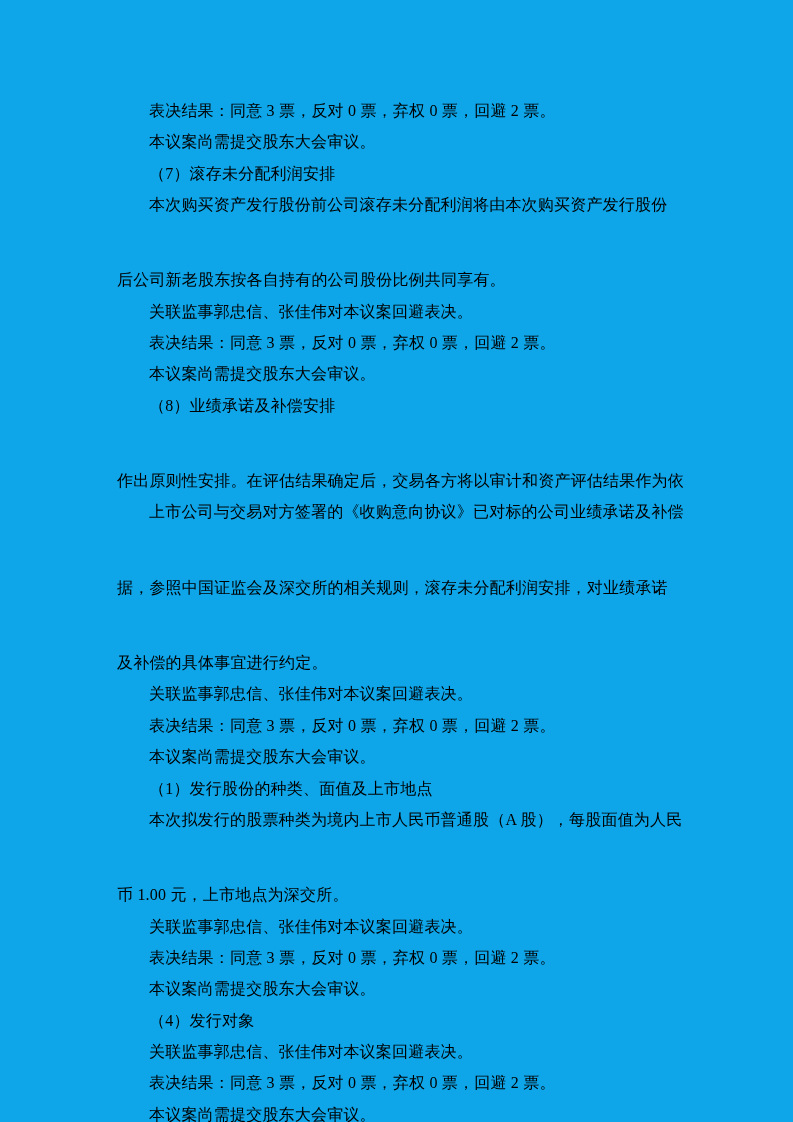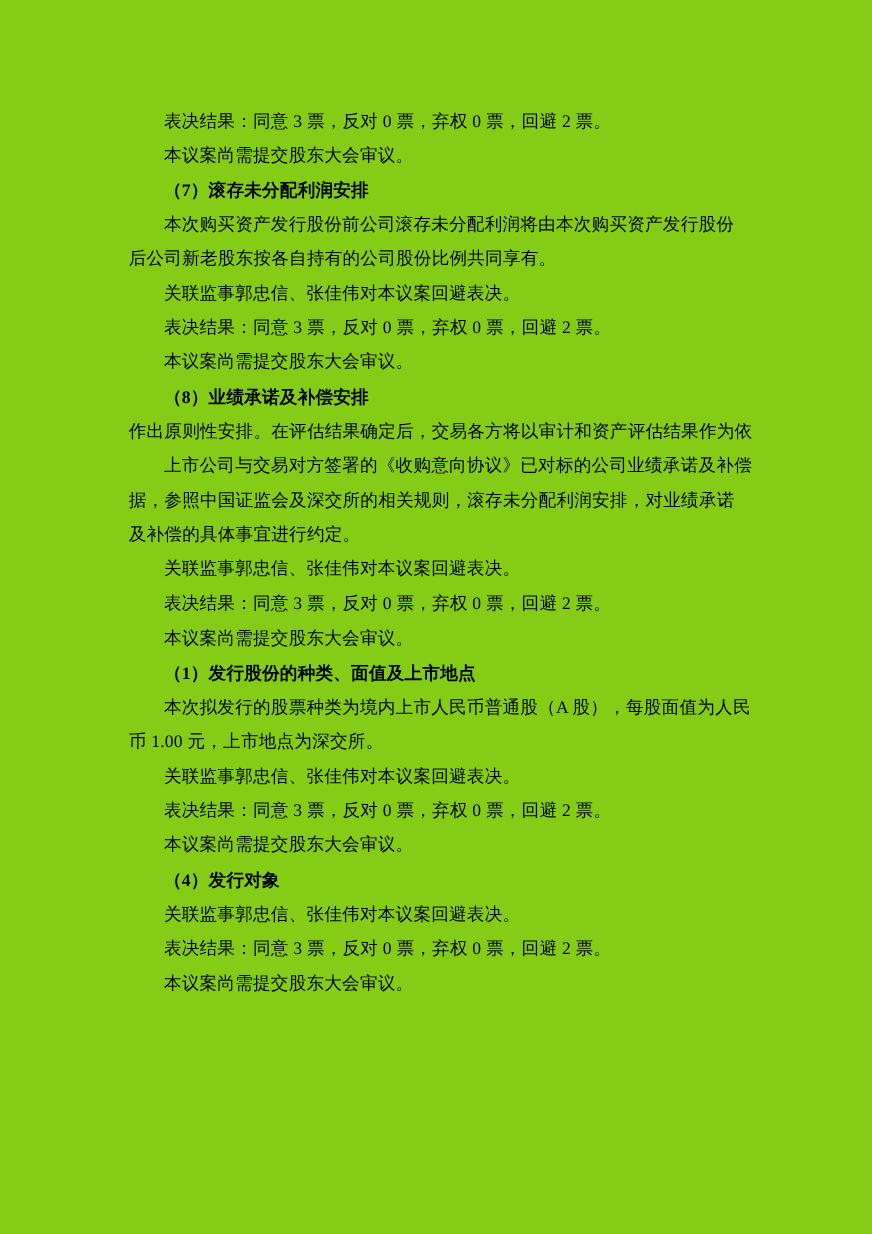--- a/index.html
+++ b/index.html
@@ -4,21 +4,21 @@
 <style>
   html, body {
     margin: 0;
     padding: 0;
     background: #ffffff;
   }
   .page {
     position: relative;
     width: 793px;
     height: 1122px;
-    background: #84cc16;
+    background: #0ea5e9;
     overflow: hidden;
   }
   .content {
     position: absolute;
     left: 117px;
     top: 95px;
     width: 562px;
     font-family: "Liberation Serif", "DejaVu Serif", serif;
     font-size: 16px;
     line-height: 31.35px;
@@ -27,24 +27,25 @@
   }
   .line {
     white-space: nowrap;
     letter-spacing: 0.2px;
   }
   .line.indent {
     text-indent: 32px;
   }
   .line.flush {
     text-indent: 0;
+    margin-top: 44px;
   }
   .line.heading {
     text-indent: 32px;
-    font-weight: bold;
+    font-weight: normal;
   }
 </style>
 </head>
 <body>
 
 <div class="page">
   <div class="content" id="document-body">
       <div class="line indent">表决结果：同意 3 票，反对 0 票，弃权 0 票，回避 2 票。</div>
       <div class="line indent">本议案尚需提交股东大会审议。</div>
       <div class="line heading">（7）滚存未分配利润安排</div>

